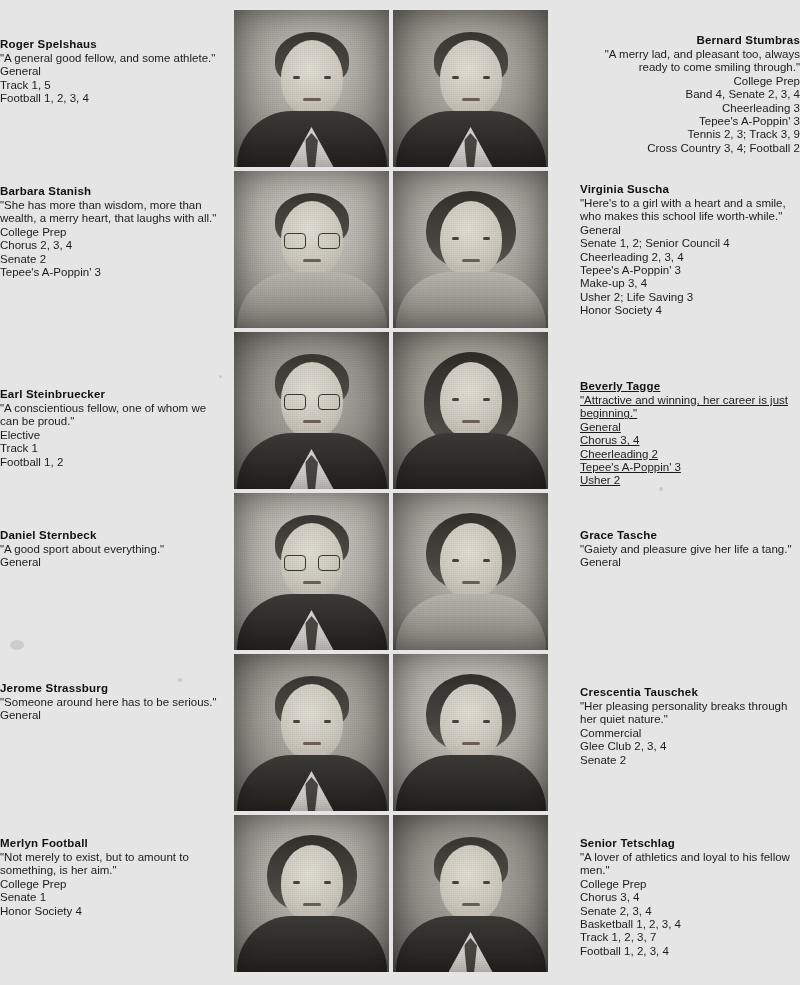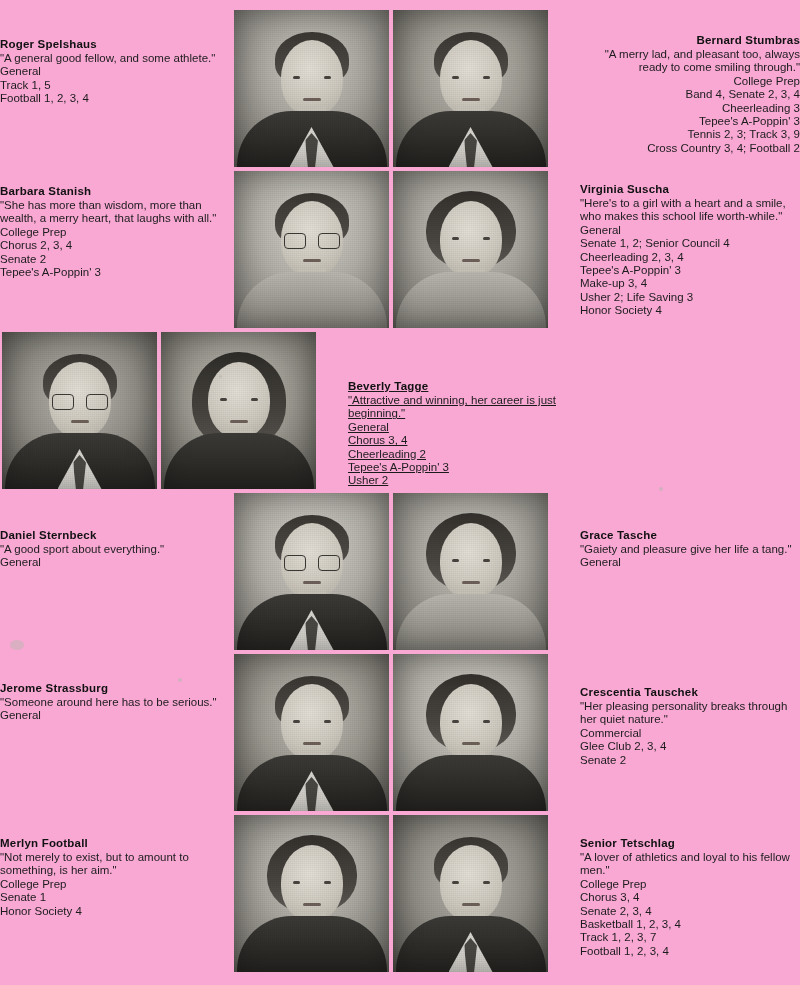--- a/index.html
+++ b/index.html
@@ -12,21 +12,21 @@
     height: 985px;
     font-family: "Liberation Sans", sans-serif;
     color: #1a1a1a;
     position: relative;
     overflow: hidden;
   }
   .page {
     position: relative;
     width: 800px;
     height: 985px;
-    background: #f9a8d4;
+    background: #e5e5e5;
   }
   .grid {
     position: absolute;
     top: 10px;
     left: 0;
     width: 800px;
     display: flex;
     flex-direction: column;
   }
   .row {
@@ -341,20 +341,27 @@
         <div class="entry-activity">Senate 1, 2; Senior Council 4</div>
         <div class="entry-activity">Cheerleading 2, 3, 4</div>
         <div class="entry-activity">Tepee's A-Poppin' 3</div>
         <div class="entry-activity">Make-up 3, 4</div>
         <div class="entry-activity">Usher 2; Life Saving 3</div>
         <div class="entry-activity">Honor Society 4</div>
       </div>
     </div>
 
     <div class="row">
+      <div class="col-left-text pad-top-3">
+        <div class="entry-name">Earl Steinbruecker</div>
+        <div class="entry-quote">"A conscientious fellow, one of whom we can be proud."</div>
+        <div class="entry-activity">Elective</div>
+        <div class="entry-activity">Track 1</div>
+        <div class="entry-activity">Football 1, 2</div>
+      </div>
       <div class="col-photos">
         <div class="photo bk4">
           <div class="backdrop bk4"></div>
           <div class="hair"></div>
           <div class="head"></div>
           <div class="glasses"></div>
           <div class="mouth"></div>
           <div class="neck"></div>
           <div class="shoulders"></div>
           <div class="collar"></div>

